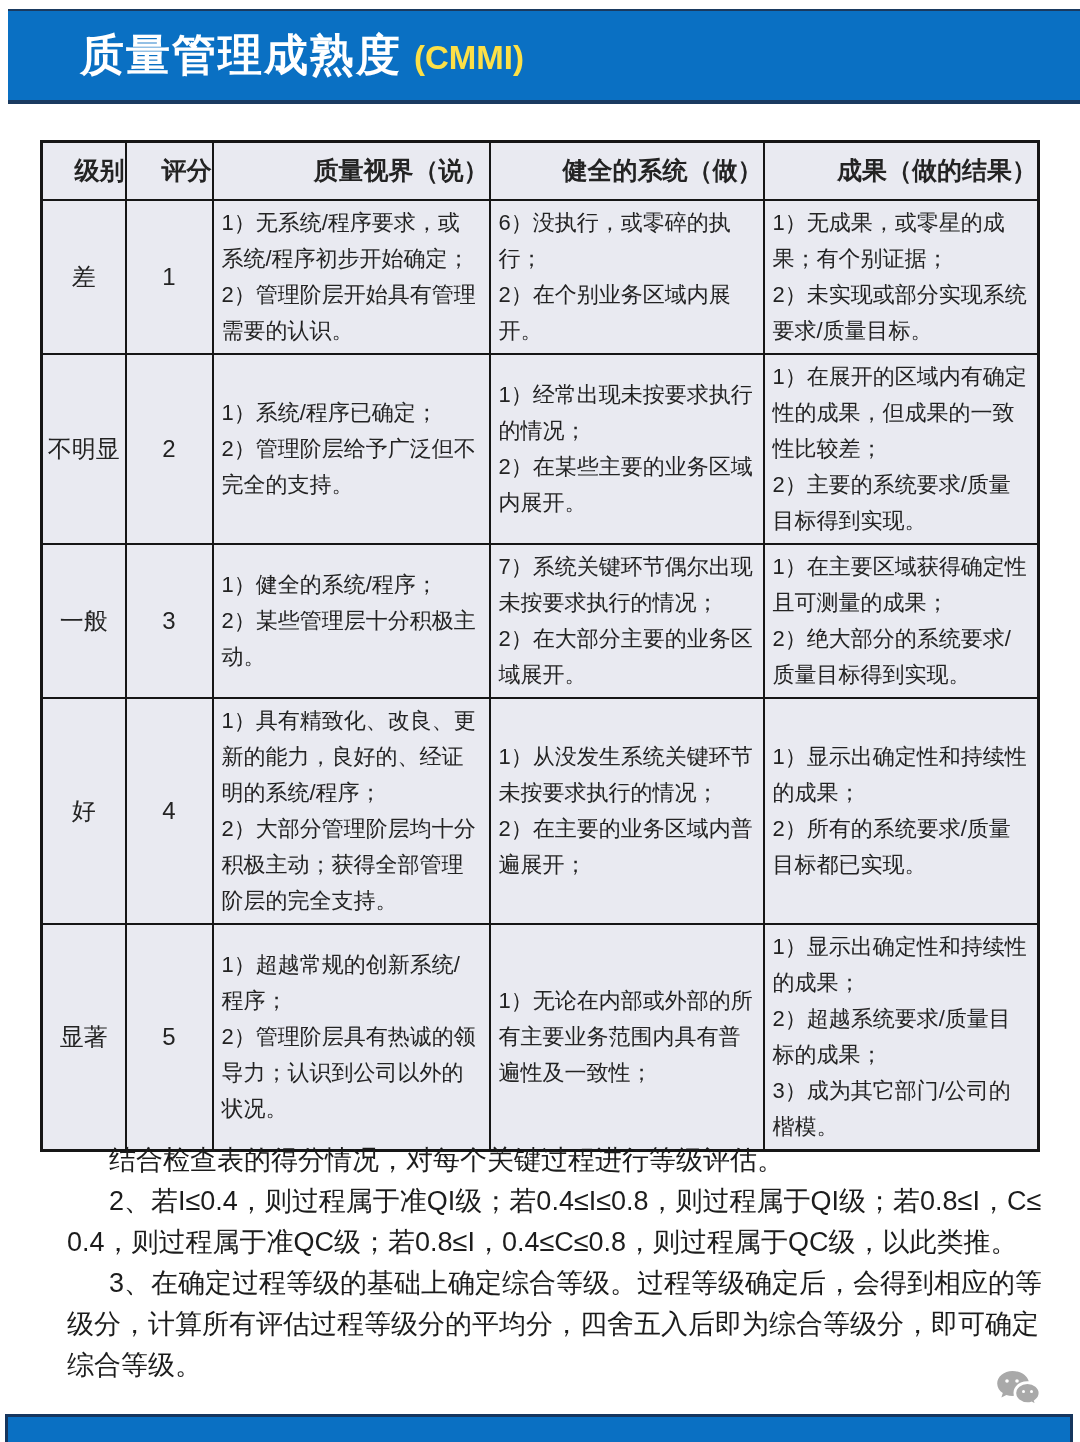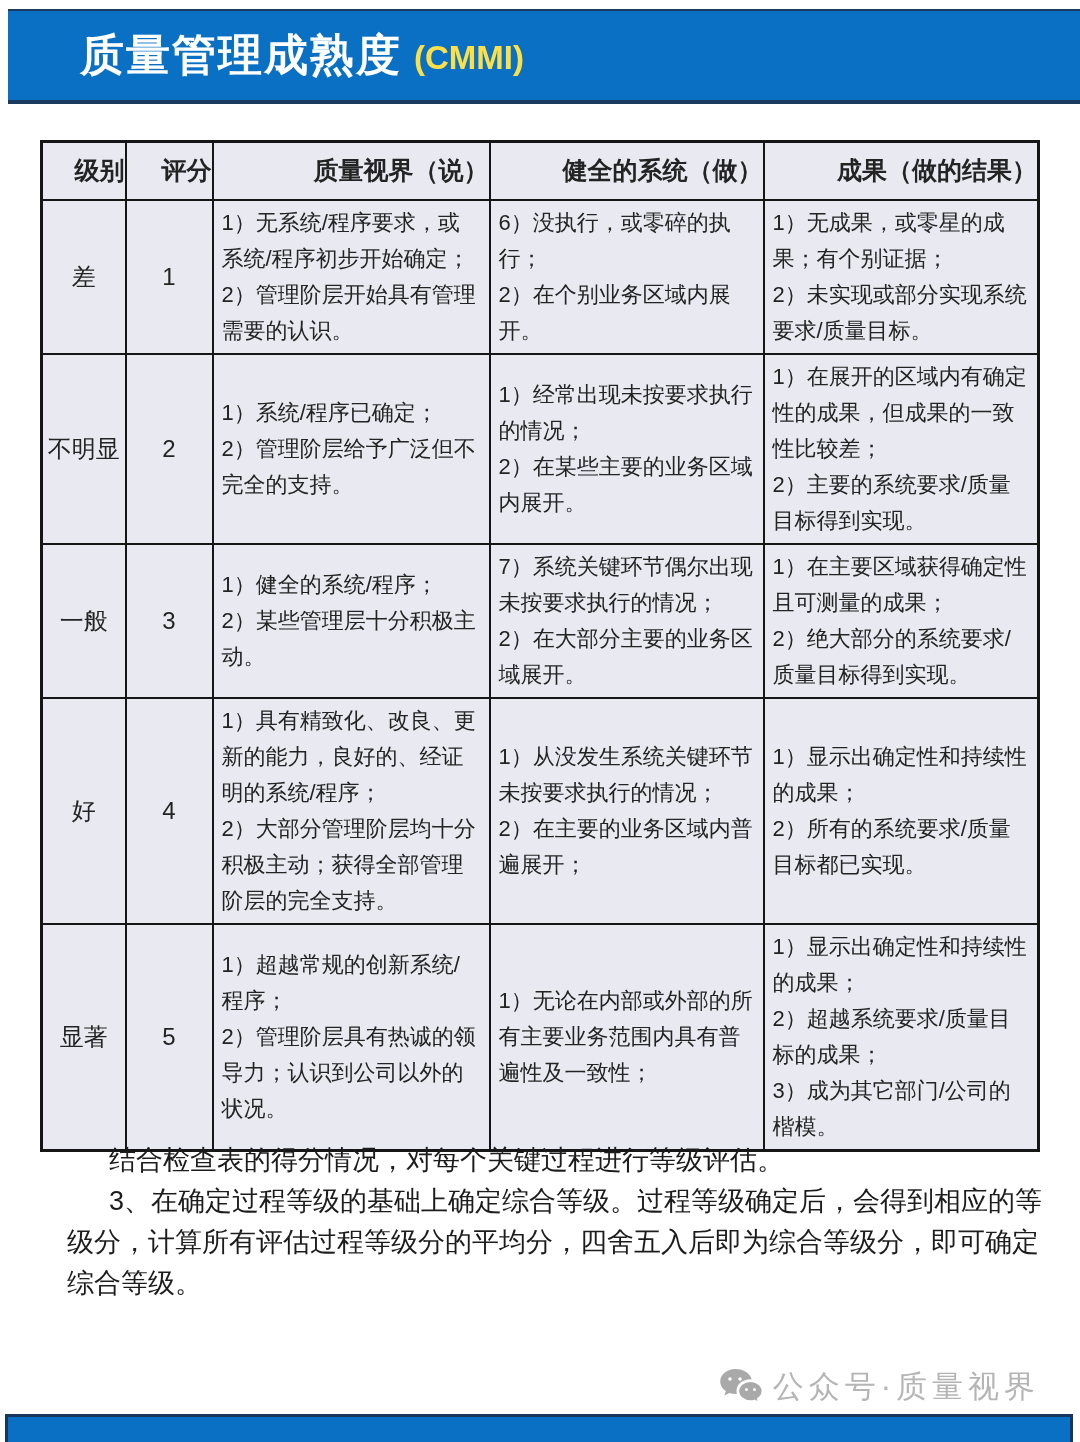--- a/index.html
+++ b/index.html
@@ -226,34 +226,34 @@
             <div class="cell-text">1）显示出确定性和持续性的成果；
 2）超越系统要求/质量目标的成果；
 3）成为其它部门/公司的楷模。</div>
           </td>
       </tr>
     </tbody>
   </table>
 
   <div class="notes">
     <p>结合检查表的得分情况，对每个关键过程进行等级评估。</p>
+    <p>2、若I≤0.4，则过程属于准QI级；若0.4≤I≤0.8，则过程属于QI级；若0.8≤I，C≤ 0.4，则过程属于准QC级；若0.8≤I，0.4≤C≤0.8，则过程属于QC级，以此类推。</p>
     <p>3、在确定过程等级的基础上确定综合等级。过程等级确定后，会得到相应的等级分，计算所有评估过程等级分的平均分，四舍五入后即为综合等级分，即可确定综合等级。</p>
   </div>
 
   <div class="watermark">
     <span>
       <svg width="44" height="38" viewBox="0 0 44 38">
         <g fill="#a9a9a9">
           <path d="M16.5 1C8.0 1 1.2 6.6 1.2 13.5c0 3.9 2.2 7.3 5.6 9.6l-1.4 4.4 5.0-2.6c1.9.6 3.9 1 6.1 1 .5 0 1 0 1.5-.1-.3-1-.5-2-.5-3.1 0-6.4 6.2-11.5 13.8-11.5.5 0 .9 0 1.4.1C31.3 5.6 24.6 1 16.5 1z"></path>
           <path d="M31.4 13.2c-6.6 0-12 4.4-12 9.9 0 5.5 5.4 9.9 12 9.9 1.4 0 2.8-.2 4.1-.6l4.4 2.3-1.2-3.9c2.8-1.8 4.7-4.6 4.7-7.7 0-5.5-5.4-9.9-12-9.9z" stroke="#ffffff" stroke-width="1.6"></path>
         </g>
         <circle cx="11" cy="11" r="1.8" fill="#ffffff"></circle>
         <circle cx="21" cy="11" r="1.8" fill="#ffffff"></circle>
         <circle cx="27.5" cy="21.5" r="1.5" fill="#ffffff"></circle>
         <circle cx="35.5" cy="21.5" r="1.5" fill="#ffffff"></circle>
       </svg>
     </span>
-    <span>公众号·质量视界</span>
   </div>
 
   <div class="bottom-bar"></div>
 
 </div>
 
 </body></html>

